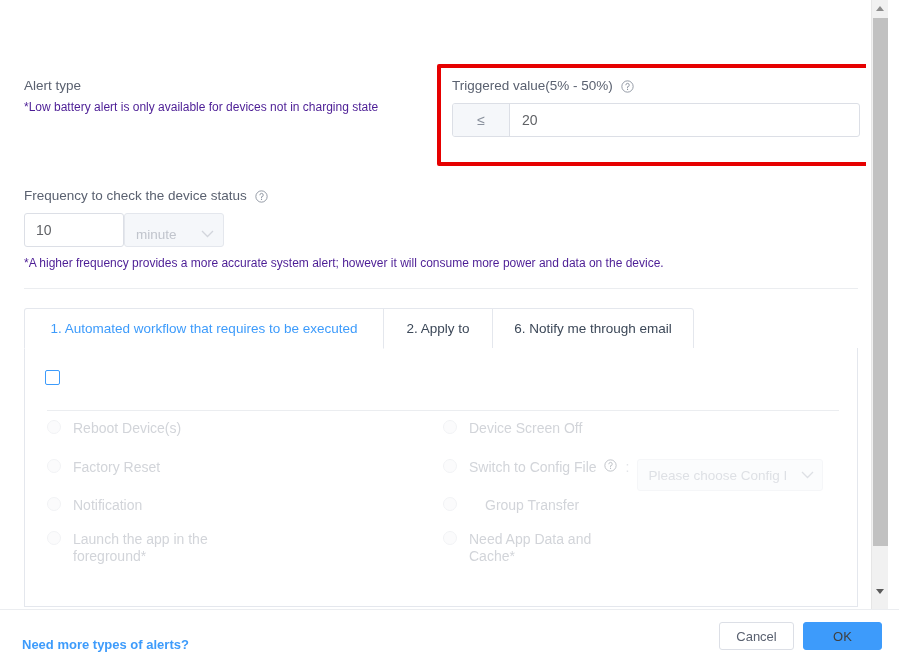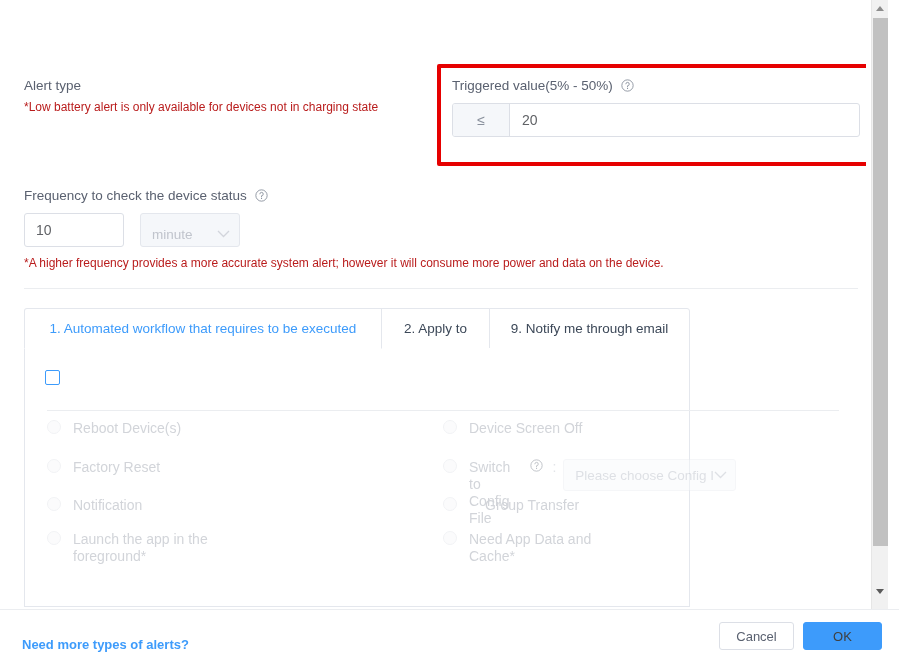--- a/index.html
+++ b/index.html
@@ -42,21 +42,21 @@
   .body-area {
     position: absolute; left: 0; top: 60px;
     width: 866px; height: 548px;
     overflow: hidden;
   }
 
   .field-label {
     font-size: 13.5px; color: #5a6170;
   }
   .hint-orange {
-    font-size: 12px; color: #b91c1c;
+    font-size: 12px; color: #4c1d95;
   }
 
   
   .col-left { position: absolute; left: 24px; top: 18px; width: 408px; }
   .col-right { position: absolute; left: 452px; top: 18px; width: 408px; }
 
   .select-box {
     margin-top: 10px;
     height: 34px; width: 408px;
     border: 1px solid #dcdfe6; border-radius: 3px;
@@ -78,21 +78,21 @@
   }
   .chev {
     color: #c0c4cc; flex: 0 0 auto;
     display: flex; align-items: center;
   }
   .chev svg { display: block; }
 
   .note-1 { margin-top: 7px; }
 
   
-  .label-row { display: flex; align-items: center; gap: 8px; }
+  .label-row { display: flex; align-items: flex-end; gap: 8px; }
   .q-icon {
     display: inline-flex; align-items: center; justify-content: center;
     width: 13px; height: 13px; flex: 0 0 auto; color: #8c94a0;
   }
   .q-icon svg { display: block; }
 
   .input-group {
     margin-top: 10px;
     display: flex; height: 34px; width: 408px;
     border: 1px solid #dcdfe6; border-radius: 3px;
@@ -113,21 +113,21 @@
   
   .red-box {
     position: absolute; left: 437px; top: 4px;
     width: 443px; height: 102px;
     border: 4px solid #e60000; border-radius: 2px;
     pointer-events: none; z-index: 5;
   }
 
   
   .freq-wrap { position: absolute; left: 24px; top: 128px; width: 700px; }
-  .freq-row { margin-top: 10px; display: flex; gap: 16px; }
+  .freq-row { margin-top: 10px; display: flex; gap: 0; }
   .freq-num {
     width: 100px; height: 34px;
     border: 1px solid #dcdfe6; border-radius: 3px;
     background: #fff; padding: 0 11px;
     font-size: 14px; color: #606266; outline: none;
     font-family: "Liberation Sans", sans-serif;
   }
   .freq-unit {
     width: 100px; height: 34px;
     border: 1px solid #e4e7ed; border-radius: 3px;
@@ -138,21 +138,21 @@
   .freq-unit .select-value { font-size: 13.5px; color: #c0c4cc; }
   .note-2 { margin-top: 9px; }
 
   
   .divider {
     position: absolute; left: 24px; top: 228px;
     width: 834px; height: 1px; background: #ebedf0;
   }
 
   
-  .tabs-wrap { position: absolute; left: 24px; top: 248px; width: 666px; border-radius: 26px; }
+  .tabs-wrap { position: absolute; left: 24px; top: 248px; width: 834px; border-radius: 26px; }
   .tab-strip { display: flex; height: 41px; }
   .tab {
     display: flex; align-items: center; justify-content: center;
     font-size: 13.5px; color: #3c4858; cursor: pointer;
     border: 1px solid #e4e7ed;
     background: #fff; white-space: nowrap;
     margin-left: -1px;
   }
   .tab:first-child { margin-left: 0; }
   .tab.active {
@@ -326,21 +326,21 @@
       </div>
       <div class="hint-orange note-2">*A higher frequency provides a more accurate system alert; however it will consume more power and data on the device.</div>
     </div>
 
     <div class="divider"></div>
 
     <div class="tabs-wrap">
       <div class="tab-strip">
         <div class="tab t1 active">1. Automated workflow that requires to be executed</div>
         <div class="tab t2">2. Apply to</div>
-        <div class="tab t3">9. Notify me through email</div>
+        <div class="tab t3">6. Notify me through email</div>
       </div>
 
       <div class="tab-panel">
 
         <div class="checkbox-row">
           <span class="cbox"></span>
         </div>
 
         <div class="inner-rule"></div>
 

